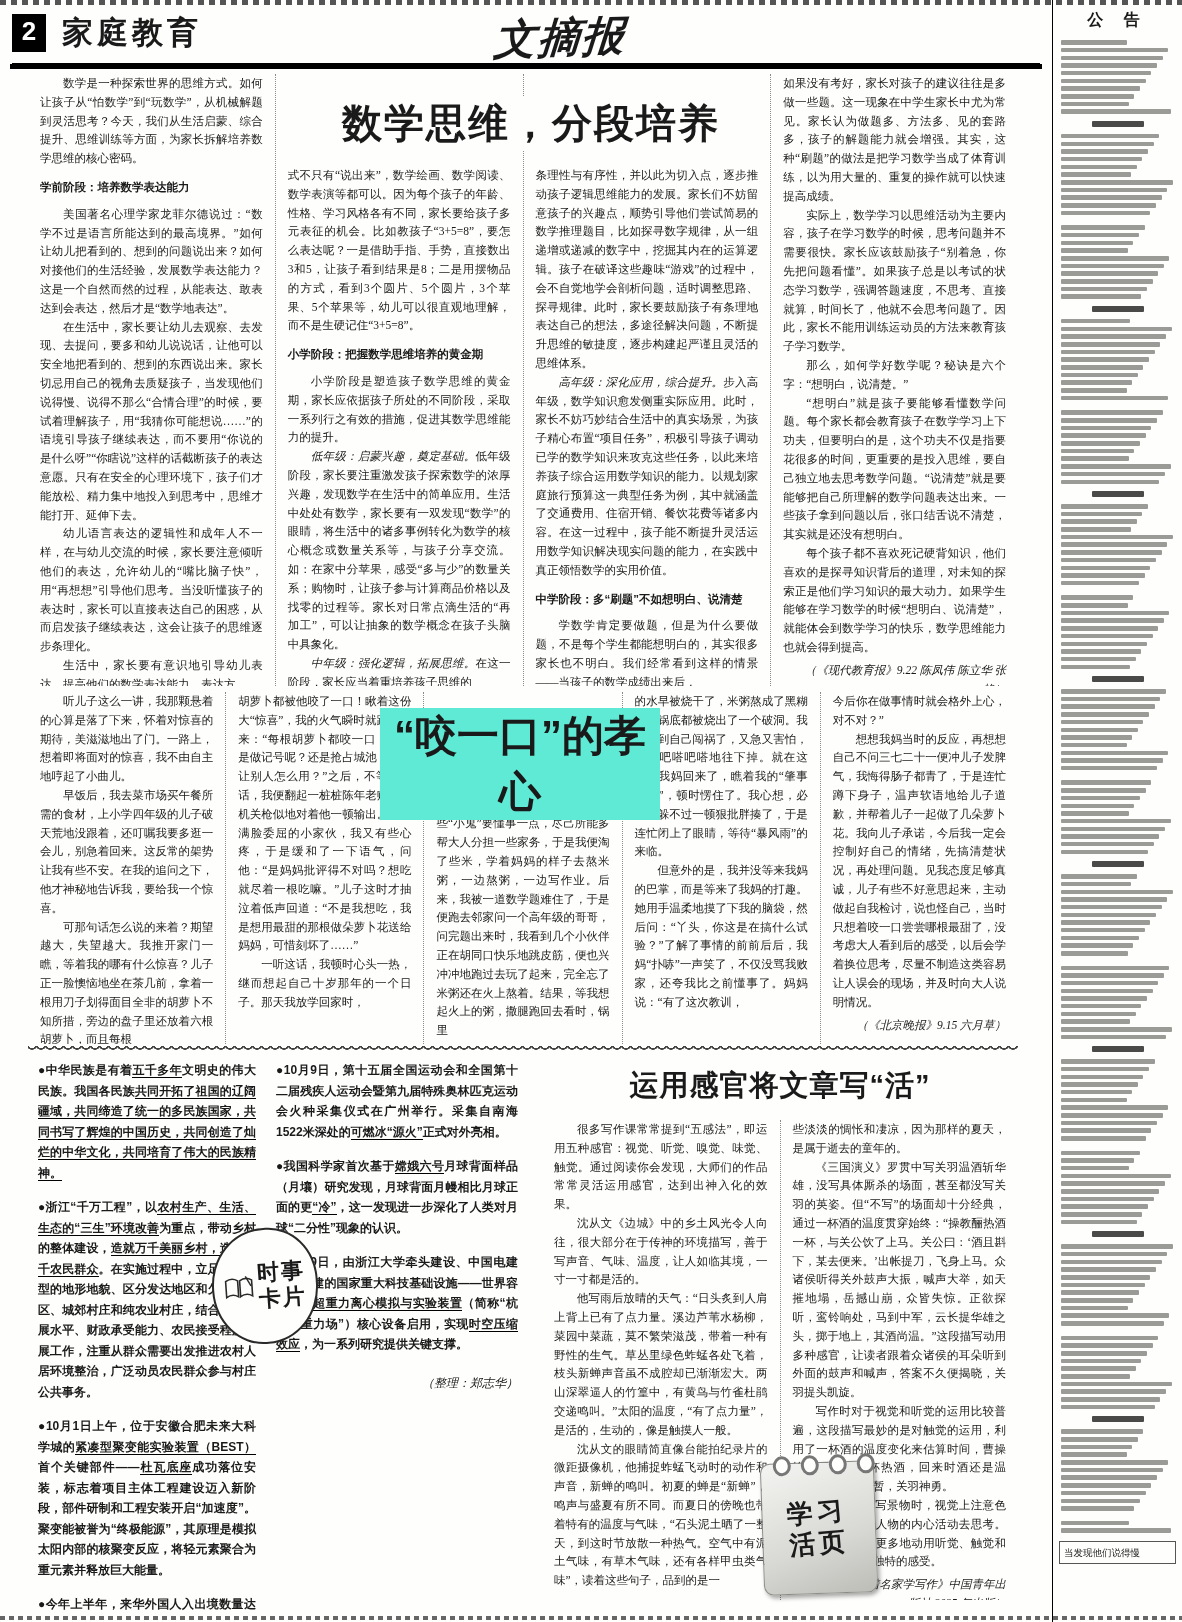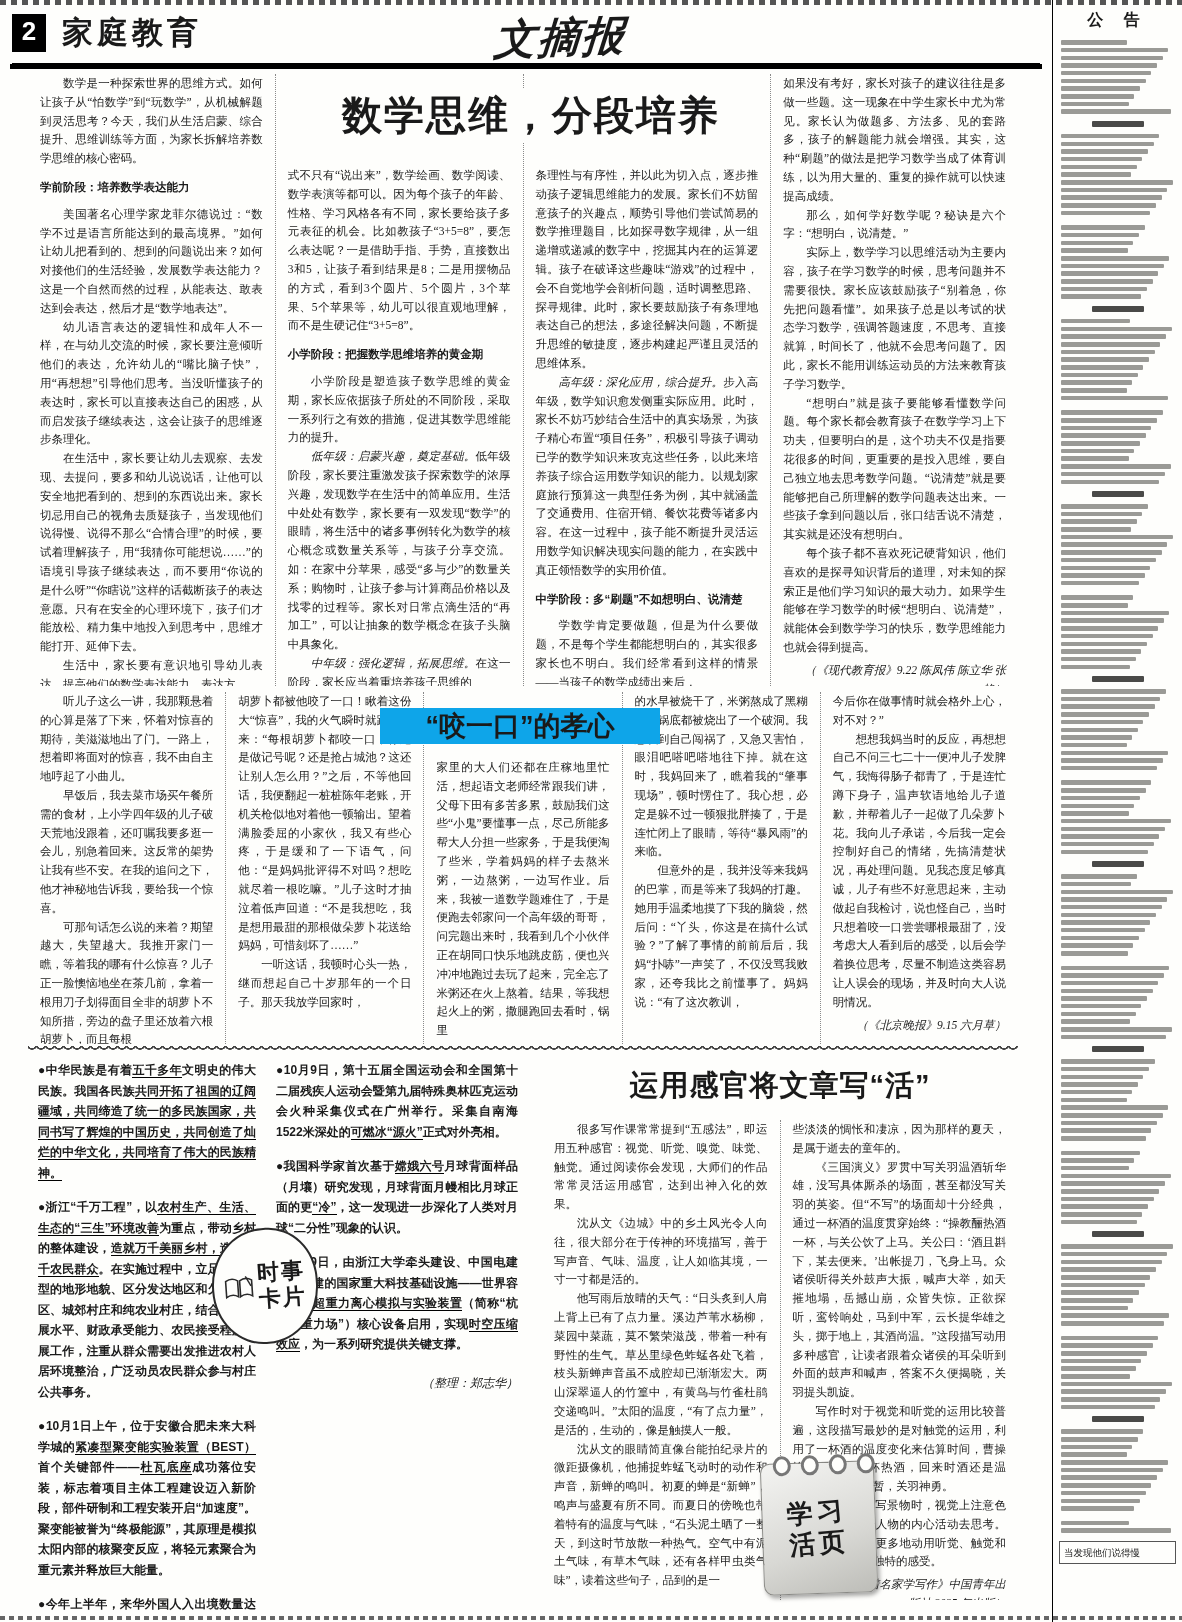--- a/index.html
+++ b/index.html
@@ -29,30 +29,30 @@
   .col p{margin:0;font-size:11.5px;line-height:18.8px;text-align:justify;text-justify:inter-ideograph;}
   .blk-p{text-indent:2em;}
   .blk-pc{text-indent:0;}
   .blk-attr{text-indent:0;text-align:right !important;font-style:italic;padding-top:4px;}
   .blk-h{font-family:"Liberation Sans",sans-serif;font-weight:bold;font-size:15.5px;
         margin:10px 0 8px 0 !important;line-height:20px;text-align:left !important;}
   .lead{font-weight:normal;font-style:italic;}
   .u{border-bottom:1.5px solid #000;}
   
   #sec-math{position:absolute;left:28px;top:74px;width:990px;height:612px;overflow:hidden;}
-  #math-headline{position:absolute;left:268px;top:14px;width:470px;text-align:center;
+  #math-headline{position:absolute;left:268px;top:22px;width:470px;text-align:center;
         font-family:"Liberation Sans",sans-serif;font-weight:bold;font-size:40px;letter-spacing:2px;
         background:#fefefc;z-index:2;}
   #sec-math .cols{height:100%;}
   #sec-math .pad-top{padding-top:92px;}
   
   #sec-bite{position:absolute;left:28px;top:692px;width:990px;height:352px;overflow:hidden;}
   #bite-title{position:absolute;left:352px;top:16px;width:280px;text-align:center;
-        font-family:"Liberation Sans",sans-serif;font-weight:bold;font-size:27px;
-        background:#0ea5e9;z-index:2;}
+        font-family:"Liberation Sans",sans-serif;font-weight:bold;font-size:42px;
+        background:#5eead4;z-index:2;}
   #sec-bite .cols{height:100%;}
   #sec-bite .pad-top{padding-top:66px;}
   
   #wavy{position:absolute;left:28px;top:1046px;width:990px;height:8px;
         background:radial-gradient(circle at 4px -2px,transparent 4px,#444 4px,#444 5.5px,transparent 6px);
         background-size:9px 8px;background-repeat:repeat-x;}
   
   #sec-bottom{position:absolute;left:28px;top:1060px;width:990px;height:552px;display:flex;overflow:hidden;}
   .briefs-col{overflow:hidden;padding:0 10px;}
   #briefs1{width:218px;}
@@ -105,41 +105,41 @@
   </div>
   <div id="hdr-rule"></div>
 
   <div id="sec-math">
     <div id="math-headline">数学思维，分段培养</div>
     <div class="cols">
       <div class="col">
           <p class="blk-p">数学是一种探索世界的思维方式。如何让孩子从“怕数学”到“玩数学”，从机械解题到灵活思考？今天，我们从生活启蒙、综合提升、思维训练等方面，为家长拆解培养数学思维的核心密码。</p>
           <p class="blk-h">学前阶段：培养数学表达能力</p>
           <p class="blk-p">美国著名心理学家龙菲尔德说过：“数学不过是语言所能达到的最高境界。”如何让幼儿把看到的、想到的问题说出来？如何对接他们的生活经验，发展数学表达能力？这是一个自然而然的过程，从能表达、敢表达到会表达，然后才是“数学地表达”。</p>
+          <p class="blk-p">在生活中，家长要让幼儿去观察、去发现、去提问，要多和幼儿说说话，让他可以安全地把看到的、想到的东西说出来。家长切忌用自己的视角去质疑孩子，当发现他们说得慢、说得不那么“合情合理”的时候，要试着理解孩子，用“我猜你可能想说……”的语境引导孩子继续表达，而不要用“你说的是什么呀”“你瞎说”这样的话截断孩子的表达意愿。只有在安全的心理环境下，孩子们才能放松、精力集中地投入到思考中，思维才能打开、延伸下去。</p>
           <p class="blk-p">幼儿语言表达的逻辑性和成年人不一样，在与幼儿交流的时候，家长要注意倾听他们的表达，允许幼儿的“嘴比脑子快”，用“再想想”引导他们思考。当没听懂孩子的表达时，家长可以直接表达自己的困惑，从而启发孩子继续表达，这会让孩子的思维逐步条理化。</p>
-          <p class="blk-p">在生活中，家长要让幼儿去观察、去发现、去提问，要多和幼儿说说话，让他可以安全地把看到的、想到的东西说出来。家长切忌用自己的视角去质疑孩子，当发现他们说得慢、说得不那么“合情合理”的时候，要试着理解孩子，用“我猜你可能想说……”的语境引导孩子继续表达，而不要用“你说的是什么呀”“你瞎说”这样的话截断孩子的表达意愿。只有在安全的心理环境下，孩子们才能放松、精力集中地投入到思考中，思维才能打开、延伸下去。</p>
           <p class="blk-p">生活中，家长要有意识地引导幼儿表达，提高他们的数学表达能力。表达方</p>
         </div>
       <div class="col pad-top">
           <p class="blk-pc">式不只有“说出来”，数学绘画、数学阅读、数学表演等都可以。因为每个孩子的年龄、性格、学习风格各有不同，家长要给孩子多元表征的机会。比如教孩子“3+5=8”，要怎么表达呢？一是借助手指、手势，直接数出3和5，让孩子看到结果是8；二是用摆物品的方式，看到3个圆片、5个圆片，3个苹果、5个苹果等，幼儿可以很直观地理解，而不是生硬记住“3+5=8”。</p>
           <p class="blk-h">小学阶段：把握数学思维培养的黄金期</p>
           <p class="blk-p">小学阶段是塑造孩子数学思维的黄金期，家长应依据孩子所处的不同阶段，采取一系列行之有效的措施，促进其数学思维能力的提升。</p>
           <p class="blk-p"><span class="lead">低年级：启蒙兴趣，奠定基础。</span>低年级阶段，家长要注重激发孩子探索数学的浓厚兴趣，发现数学在生活中的简单应用。生活中处处有数学，家长要有一双发现“数学”的眼睛，将生活中的诸多事例转化为数学的核心概念或数量关系等，与孩子分享交流。如：在家中分苹果，感受“多与少”的数量关系；购物时，让孩子参与计算商品价格以及找零的过程等。家长对日常点滴生活的“再加工”，可以让抽象的数学概念在孩子头脑中具象化。</p>
           <p class="blk-p"><span class="lead">中年级：强化逻辑，拓展思维。</span>在这一阶段，家长应当着重培养孩子思维的</p>
         </div>
       <div class="col pad-top">
           <p class="blk-pc">条理性与有序性，并以此为切入点，逐步推动孩子逻辑思维能力的发展。家长们不妨留意孩子的兴趣点，顺势引导他们尝试简易的数学推理题目，比如探寻数字规律，从一组递增或递减的数字中，挖掘其内在的运算逻辑。孩子在破译这些趣味“游戏”的过程中，会不自觉地学会剖析问题，适时调整思路、探寻规律。此时，家长要鼓励孩子有条理地表达自己的想法，多途径解决问题，不断提升思维的敏捷度，逐步构建起严谨且灵活的思维体系。</p>
           <p class="blk-p"><span class="lead">高年级：深化应用，综合提升。</span>步入高年级，数学知识愈发侧重实际应用。此时，家长不妨巧妙结合生活中的真实场景，为孩子精心布置“项目任务”，积极引导孩子调动已学的数学知识来攻克这些任务，以此来培养孩子综合运用数学知识的能力。以规划家庭旅行预算这一典型任务为例，其中就涵盖了交通费用、住宿开销、餐饮花费等诸多内容。在这一过程中，孩子能不断提升灵活运用数学知识解决现实问题的能力，在实践中真正领悟数学的实用价值。</p>
           <p class="blk-h">中学阶段：多“刷题”不如想明白、说清楚</p>
           <p class="blk-p">学数学肯定要做题，但是为什么要做题，不是每个学生都能想明白的，其实很多家长也不明白。我们经常看到这样的情景——当孩子的数学成绩出来后，</p>
         </div>
       <div class="col">
           <p class="blk-pc">如果没有考好，家长对孩子的建议往往是多做一些题。这一现象在中学生家长中尤为常见。家长认为做题多、方法多、见的套路多，孩子的解题能力就会增强。其实，这种“刷题”的做法是把学习数学当成了体育训练，以为用大量的、重复的操作就可以快速提高成绩。</p>
+          <p class="blk-p">实际上，数学学习以思维活动为主要内容，孩子在学习数学的时候，思考问题并不需要很快。家长应该鼓励孩子“别着急，你先把问题看懂”。如果孩子总是以考试的状态学习数学，强调答题速度，不思考、直接就算，时间长了，他就不会思考问题了。因此，家长不能用训练运动员的方法来教育孩子学习数学。</p>
           <p class="blk-p">那么，如何学好数学呢？秘诀是六个字：“想明白，说清楚。”</p>
-          <p class="blk-p">实际上，数学学习以思维活动为主要内容，孩子在学习数学的时候，思考问题并不需要很快。家长应该鼓励孩子“别着急，你先把问题看懂”。如果孩子总是以考试的状态学习数学，强调答题速度，不思考、直接就算，时间长了，他就不会思考问题了。因此，家长不能用训练运动员的方法来教育孩子学习数学。</p>
           <p class="blk-p">“想明白”就是孩子要能够看懂数学问题。每个家长都会教育孩子在数学学习上下功夫，但要明白的是，这个功夫不仅是指要花很多的时间，更重要的是投入思维，要自己独立地去思考数学问题。“说清楚”就是要能够把自己所理解的数学问题表达出来。一些孩子拿到问题以后，张口结舌说不清楚，其实就是还没有想明白。</p>
           <p class="blk-p">每个孩子都不喜欢死记硬背知识，他们喜欢的是探寻知识背后的道理，对未知的探索正是他们学习知识的最大动力。如果学生能够在学习数学的时候“想明白、说清楚”，就能体会到数学学习的快乐，数学思维能力也就会得到提高。</p>
           <p class="blk-attr">（《现代教育报》9.22 陈凤伟 陈立华 张艳）</p>
         </div>
     </div>
   </div>
 
   <div id="sec-bite">
     <div id="bite-title">“咬一口”的孝心</div>
     <div class="cols">

